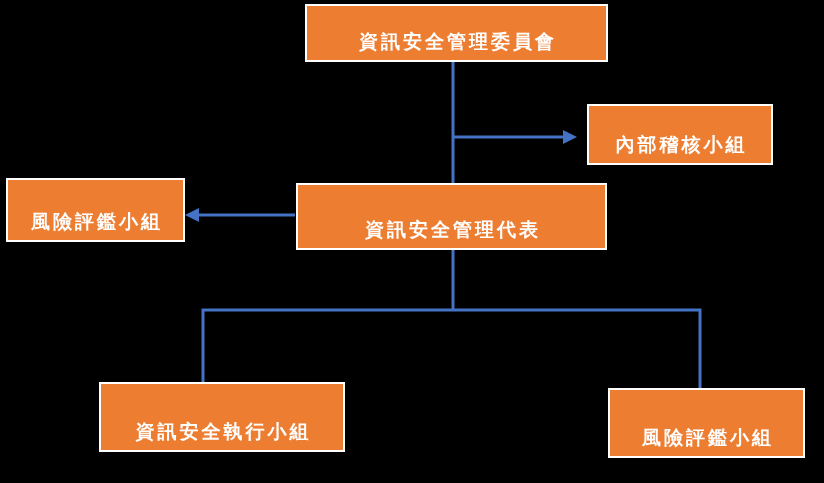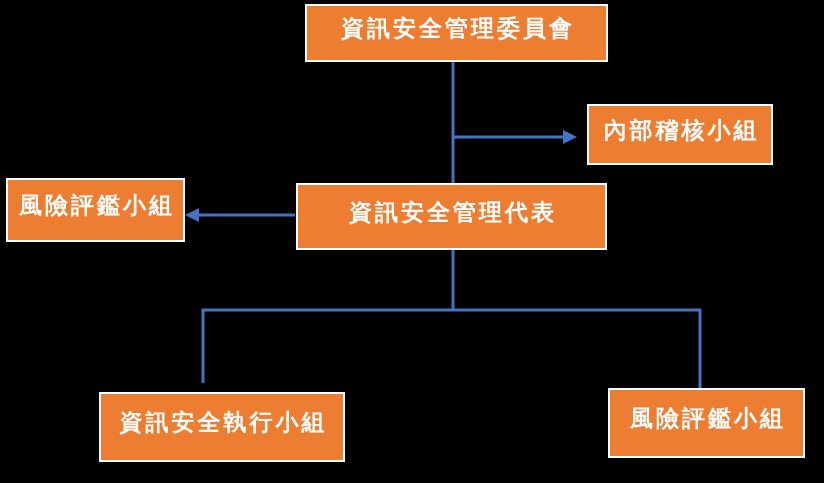--- a/index.html
+++ b/index.html
@@ -25,35 +25,35 @@
     height: 483px;
     pointer-events: none;
   }
   .node {
     position: absolute;
     box-sizing: border-box;
     background: var(--box-fill, #ED7D31);
     border: 2px solid var(--box-border, #FFFFFF);
     color: var(--text, #FFFFFF);
     display: flex;
-    align-items: center;
+    align-items: flex-end;
     justify-content: center;
     padding-bottom: 9px;
-    font-size: 23px;
+    font-size: 19px;
     font-weight: bold;
     letter-spacing: 3px;
     text-indent: 3px;
     white-space: nowrap;
     line-height: 1;
   }
   .node-committee      { left: 305px; top: 4px;   width: 303px; height: 58px; }
   .node-internal-audit { left: 587px; top: 104px; width: 186px; height: 61px; }
   .node-representative { left: 296px; top: 183px; width: 311px; height: 67px; }
   .node-risk           { left: 6px;   top: 178px; width: 179px; height: 64px; }
-  .node-execution      { left: 99px;  top: 392px; width: 246px; height: 70px; }
+  .node-execution      { left: 99px;  top: 382px; width: 246px; height: 70px; }
   .node-emergency      { left: 608px; top: 388px; width: 197px; height: 70px; }
 </style>
 </head>
 <body>
 
 <div class="canvas">
 
   <svg class="connector-layer" width="824" height="483" viewBox="0 0 824 483" xmlns="http://www.w3.org/2000/svg">
 
     <path d="M453 62 V184" fill="none" stroke-width="3" stroke="#4472C4"></path>

